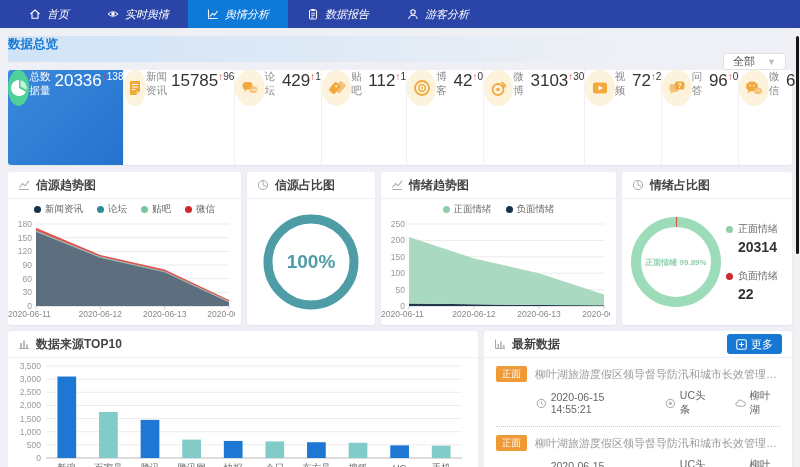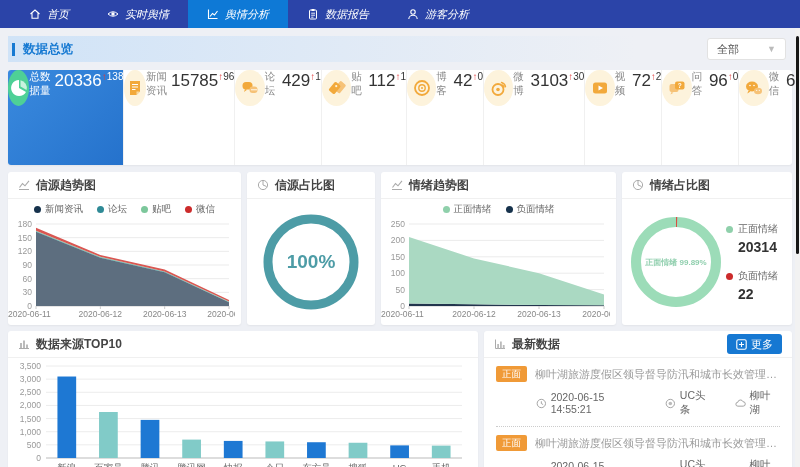--- a/index.html
+++ b/index.html
@@ -7,26 +7,26 @@
   body { font-family:"Liberation Sans","DejaVu Sans",sans-serif; }
   .app { position:relative; width:800px; height:467px; overflow:hidden; background:#eef0f5; }
 
   
   .topnav { height:28px; background:#2b44a8; display:flex; align-items:stretch; padding-left:10px;font-style:italic; }
   .nav-item { display:flex; align-items:center; gap:6px; padding:0 19px; color:#fff; font-size:11px; cursor:pointer; }
   .nav-item.active { background:#0e79d6; }
   .nicon { width:12px; height:12px; }
 
   
-  .section-bar { margin:8px 8px 4px; height:26px; display:flex; align-items:center;
-    background:linear-gradient(90deg,#d0e3f7 0%, rgba(238,240,245,0) 80%); }
+  .section-bar { margin:8px 8px 4px; height:26px; display:flex; align-items:flex-start;
+    background:linear-gradient(90deg,#d0e3f7 0%, rgba(238,240,245,0) 80%);flex-direction:column; }
   .tick { width:3px; height:13px; background:#1679d2; margin:0 8px 0 4px; }
   .section-title { color:#1679d2; font-weight:bold; font-size:12.5px; }
   .filter-select { margin-left:auto; margin-right:6px; background:#fff; border:1px solid #e2e2e2; border-radius:3px;
-    height:22px; padding:0 9px; display:flex; align-items:center; gap:28px; font-size:11px; color:#555; cursor:pointer; }
+    height:22px; padding:0 9px; display:flex; align-items:center; gap:12px; font-size:11px; color:#555; cursor:pointer; }
   .caret { color:#bbb; font-size:9px; }
 
   
   .stats-row { margin:8px 8px 0; display:flex; background:#fff; border-radius:3px; height:95px;
     box-shadow:0 1px 2px rgba(0,0,0,.05); }
   .stat { flex:1; display:flex; flex-direction:row; align-items:flex-start; justify-content:center;
     border-right:1px solid #f0f0f0; cursor:pointer; }
   .stat:last-child { border-right:none; }
   .icon-circle { width:36px; height:36px; border-radius:50%; background:#fdf3dc; display:flex;
     align-items:center; justify-content:center; margin-bottom:4px; }

